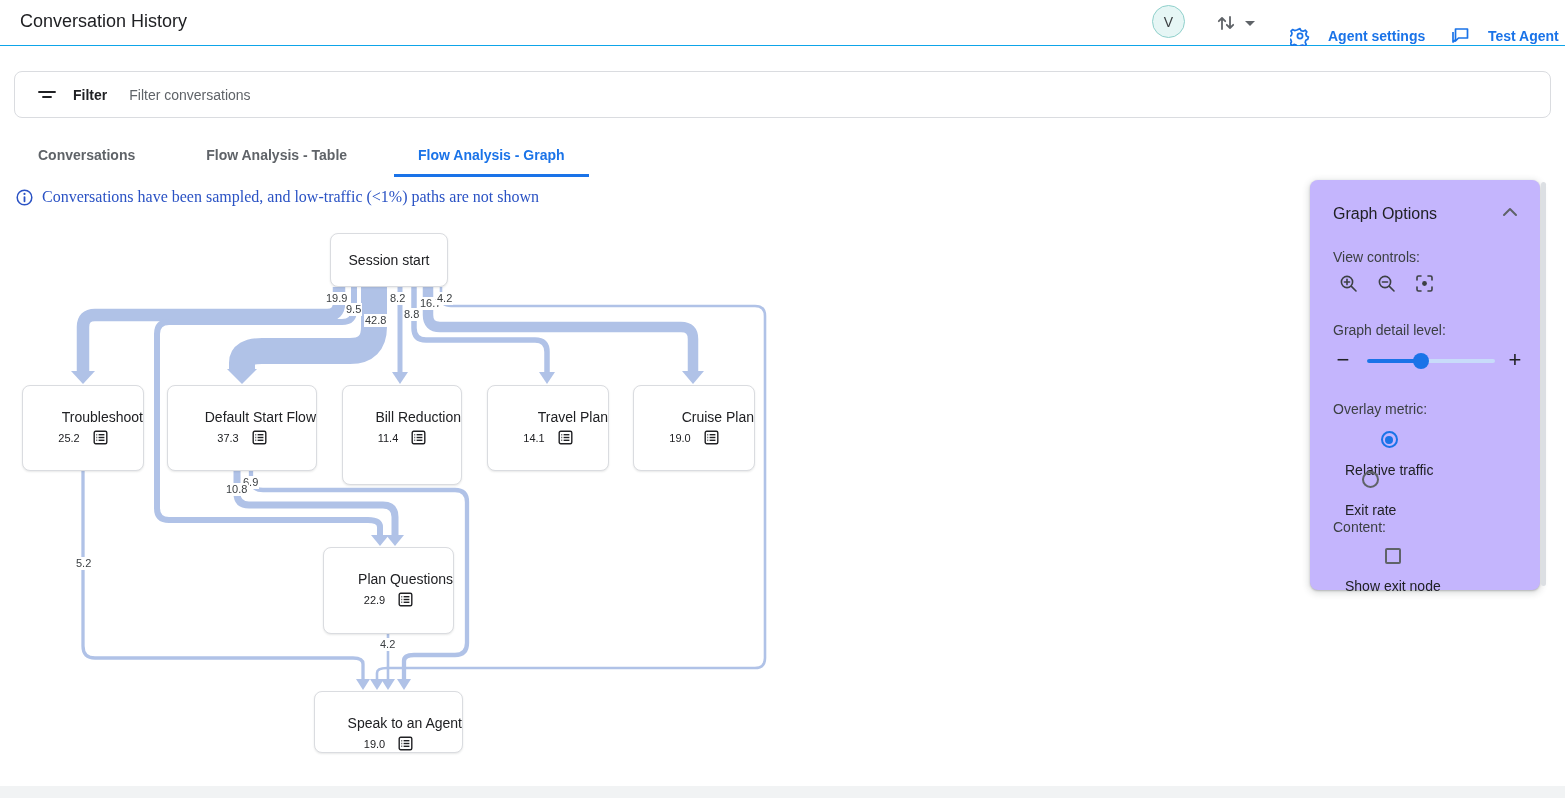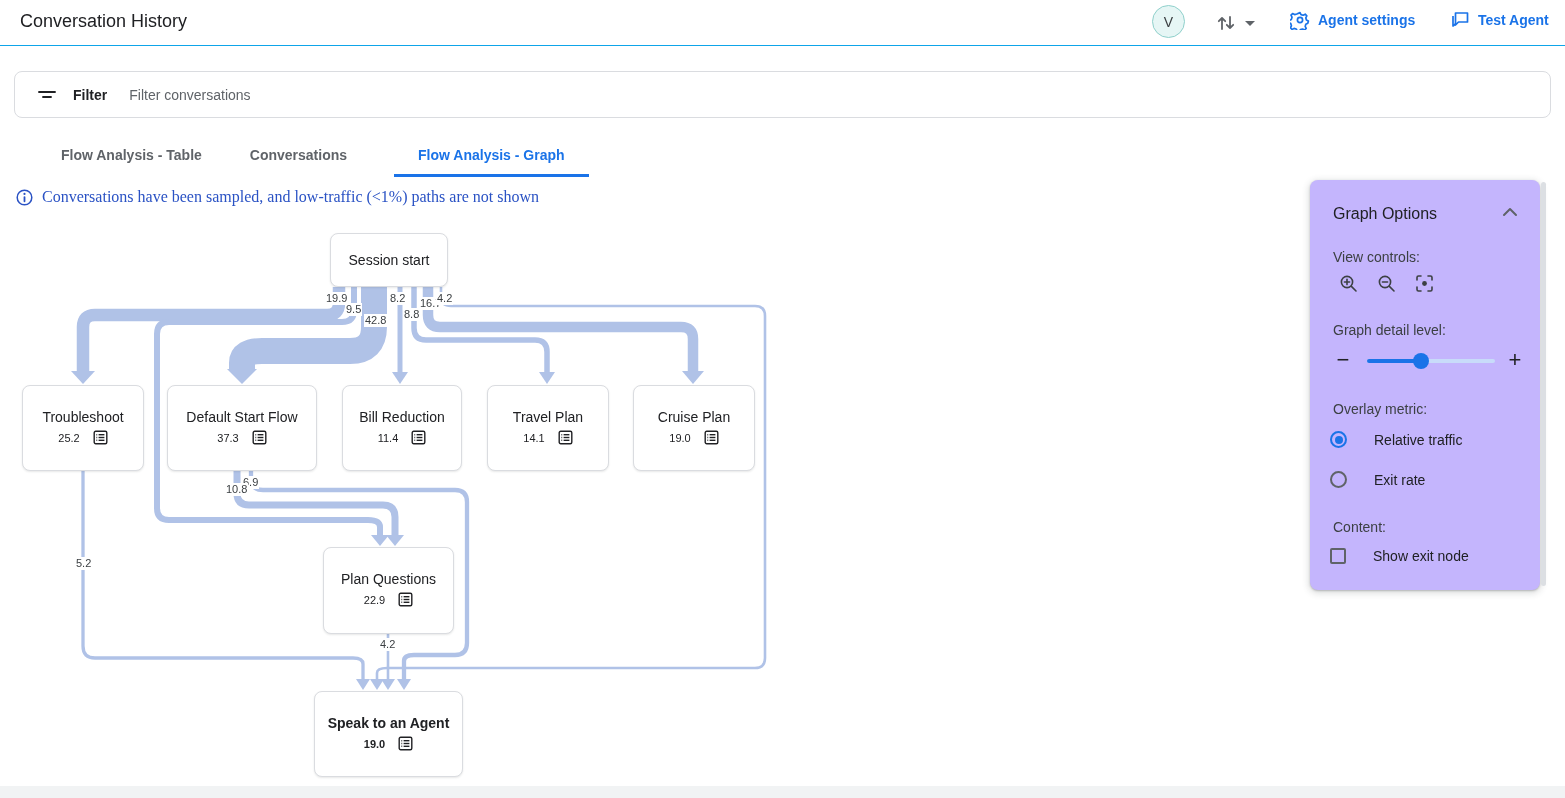--- a/index.html
+++ b/index.html
@@ -9,21 +9,21 @@
   
   .topbar { position:absolute; left:0; top:0; width:1565px; height:46px;
     border-bottom:1px solid #0ea5e9; background:#fff; z-index:20; }
   .page-title { position:absolute; left:20px; top:11px; font-size:18px; color:#202124; }
   .avatar { position:absolute; left:1152px; top:5px; width:33px; height:33px; border-radius:50%;
     background:#e6f6f5; border:1.5px solid #8fd0cb; display:flex; align-items:center; justify-content:center;
     font-size:14px; color:#3c4043; cursor:pointer; }
   .sortbtn { position:absolute; left:1215px; top:9px; width:48px; height:28px; display:flex; align-items:center; cursor:pointer; }
   .caret { width:0; height:0; border-left:5px solid transparent; border-right:5px solid transparent;
     border-top:5px solid #5f6368; margin-left:8px; }
-  .hdr-link { position:absolute; top:10px; display:flex; align-items:center; gap:8px;
+  .hdr-link { position:absolute; top:26px; display:flex; align-items:center; gap:18px;
     color:#1a73e8; font-size:14px; font-weight:700; cursor:pointer; }
   .hdr-link.settings { left:1290px; }
   .hdr-link.test { left:1450px; }
 
   
   .filterbar { position:absolute; left:14px; top:71px; width:1537px; height:47px;
     border:1px solid #dadce0; border-radius:8px; display:flex; align-items:center; z-index:10; background:#fff; cursor:text; }
   .filterbar .ficon { margin-left:22px; }
   .filterbar .flabel { margin-left:16px; font-size:14px; font-weight:700; color:#202124; }
   .filterbar .fplaceholder { margin-left:22px; font-size:14px; color:#5f6368; }
@@ -34,34 +34,34 @@
   .tab.active { color:#1a73e8; }
   .tab.active::after { content:""; position:absolute; left:0; right:0; bottom:0; height:3px; background:#1a73e8; }
 
   
   .info-banner { position:absolute; left:16px; top:188px; display:flex; align-items:center; gap:9px; z-index:10; }
   .info-banner .itext { font-family:"Liberation Serif", serif; font-size:16px; color:#2a52c4;text-align:center; }
 
   
   .flow-svg { position:absolute; left:0; top:0; width:800px; height:798px; z-index:1; }
   .node { position:absolute; background:#fff; border:1px solid #dadce0; border-radius:8px;
-    box-shadow:0 1px 2px rgba(60,64,67,.12); z-index:3; cursor:pointer; text-align:center; }
+    box-shadow:0 1px 2px rgba(60,64,67,.12); z-index:3; cursor:pointer; text-align:right; }
   .node .ntitle { font-size:14px; color:#202124; margin-top:23px; }
   .node .nval { display:flex; align-items:center; justify-content:center; gap:13px; margin-top:5px; }
   .node .nval span { font-size:11px; color:#202124; }
   .node.single { display:flex; align-items:center; justify-content:center; }
   .node.single .ntitle { margin-top:0; font-size:14px; }
   .n-session { left:330px; top:233px; width:118px; height:54px; }
   .n-trouble { left:22px;  top:385px; width:122px; height:86px; }
   .n-default { left:167px; top:385px; width:150px; height:86px; }
-  .n-bill    { left:342px; top:385px; width:120px; height:86px; }
+  .n-bill    { left:342px; top:385px; width:120px; height:100px; }
   .n-travel  { left:487px; top:385px; width:122px; height:86px; }
   .n-cruise  { left:633px; top:385px; width:122px; height:86px; }
   .n-planq   { left:323px; top:547px; width:131px; height:87px; }
-  .n-speak   { left:314px; top:691px; width:149px; height:86px;font-weight:bold; }
+  .n-speak   { left:314px; top:691px; width:149px; height:62px; }
 
   .elabel { position:absolute; font-size:11px; color:#3c4043; background:#fff; padding:0 1px;
     line-height:13px; z-index:4; }
   .el0 { left:325px; top:292px; } .el1 { left:345px; top:303px; } .el2 { left:364px; top:314px; }
   .el3 { left:389px; top:292px; } .el4 { left:403px; top:308px; } .el5 { left:419px; top:297px; }
   .el6 { left:436px; top:292px; } .el7 { left:242px; top:476px; } .el8 { left:225px; top:483px; }
   .el9 { left:75px;  top:557px; } .el10{ left:379px; top:638px; }
 
   
   .panel { position:absolute; left:1310px; top:180px; width:230px; height:410px; background:#c4b5fd;
@@ -72,21 +72,21 @@
   .viewctl { position:absolute; left:29px; top:94px; display:flex; gap:19px; }
   .viewctl .vbtn { cursor:pointer; }
   .sliderrow { position:absolute; left:23px; top:168px; width:192px; height:28px; }
   .minusbtn,.plusbtn { position:absolute; top:0; width:20px; height:24px; font-size:22px; color:#202124;
     cursor:pointer; line-height:24px; text-align:center; }
   .minusbtn { left:0; } .plusbtn { left:172px; }
   .slider { position:absolute; left:34px; top:11px; width:128px; height:4px; border-radius:2px;
     background:#c8dbfa; cursor:pointer; }
   .slider .fill { position:absolute; left:0; top:0; height:4px; border-radius:2px; background:#1a73e8; width:42%; }
   .slider .thumb { position:absolute; top:-6px; left:calc(42% - 8px); width:16px; height:16px; border-radius:50%; background:#1a73e8; }
-  .optrow { position:absolute; left:20px; display:flex; align-items:center; gap:27px; cursor:pointer; }
+  .optrow { position:absolute; left:35px; display:flex; align-items:center; gap:14px; cursor:pointer;flex-direction:column; }
   .radio { width:17px; height:17px; border-radius:50%; border:2px solid #5f6368; position:relative; }
   .radio.sel { border-color:#1a73e8; }
   .radio.sel::after { content:""; position:absolute; left:2.5px; top:2.5px; width:8px; height:8px; border-radius:50%; background:#1a73e8; }
   .optrow .olabel { font-size:14px; color:#202124; }
   .checkbox { width:16px; height:16px; border:2px solid #5f6368; border-radius:2px; }
   .panel-scroll { position:absolute; left:1541px; top:182px; width:5px; height:404px; background:#dcdfe3;
     border-radius:3px; z-index:16; cursor:pointer; }
 
   .bottom-strip { position:absolute; left:0; top:786px; width:1565px; height:12px; background:#f1f3f4; z-index:5; cursor:pointer; }
 
@@ -134,22 +134,22 @@
     <g stroke="#202124" stroke-width="1.9" stroke-linecap="round">
       <line x1="2" y1="7" x2="18" y2="7"></line>
       <line x1="6" y1="12" x2="14" y2="12"></line>
     </g>
   </svg>
   <span class="flabel">Filter</span>
   <span class="fplaceholder">Filter conversations</span>
 </div>
 
 <div class="tabs" style="left:14px;">
+  <div class="tab">Conversations</div>
   <div class="tab" style="margin-left:23px;">Flow Analysis - Table</div>
-  <div class="tab">Conversations</div>
   <div class="tab active" style="margin-left:23px;">Flow Analysis - Graph</div>
 </div>
 
 <div class="info-banner">
   <svg class="ic" width="17" height="17" viewBox="0 0 17 17">
     <circle cx="8.5" cy="8.5" r="7.3" fill="none" stroke="#2a52c4" stroke-width="1.5"></circle>
     <circle cx="8.5" cy="4.9" r="1.1" fill="#2a52c4"></circle>
     <rect x="7.6" y="7.2" width="1.8" height="6" rx="0.9" fill="#2a52c4"></rect>
   </svg>
   <span class="itext">Conversations have been sampled, and low-traffic (&lt;1%) paths are not shown</span>

